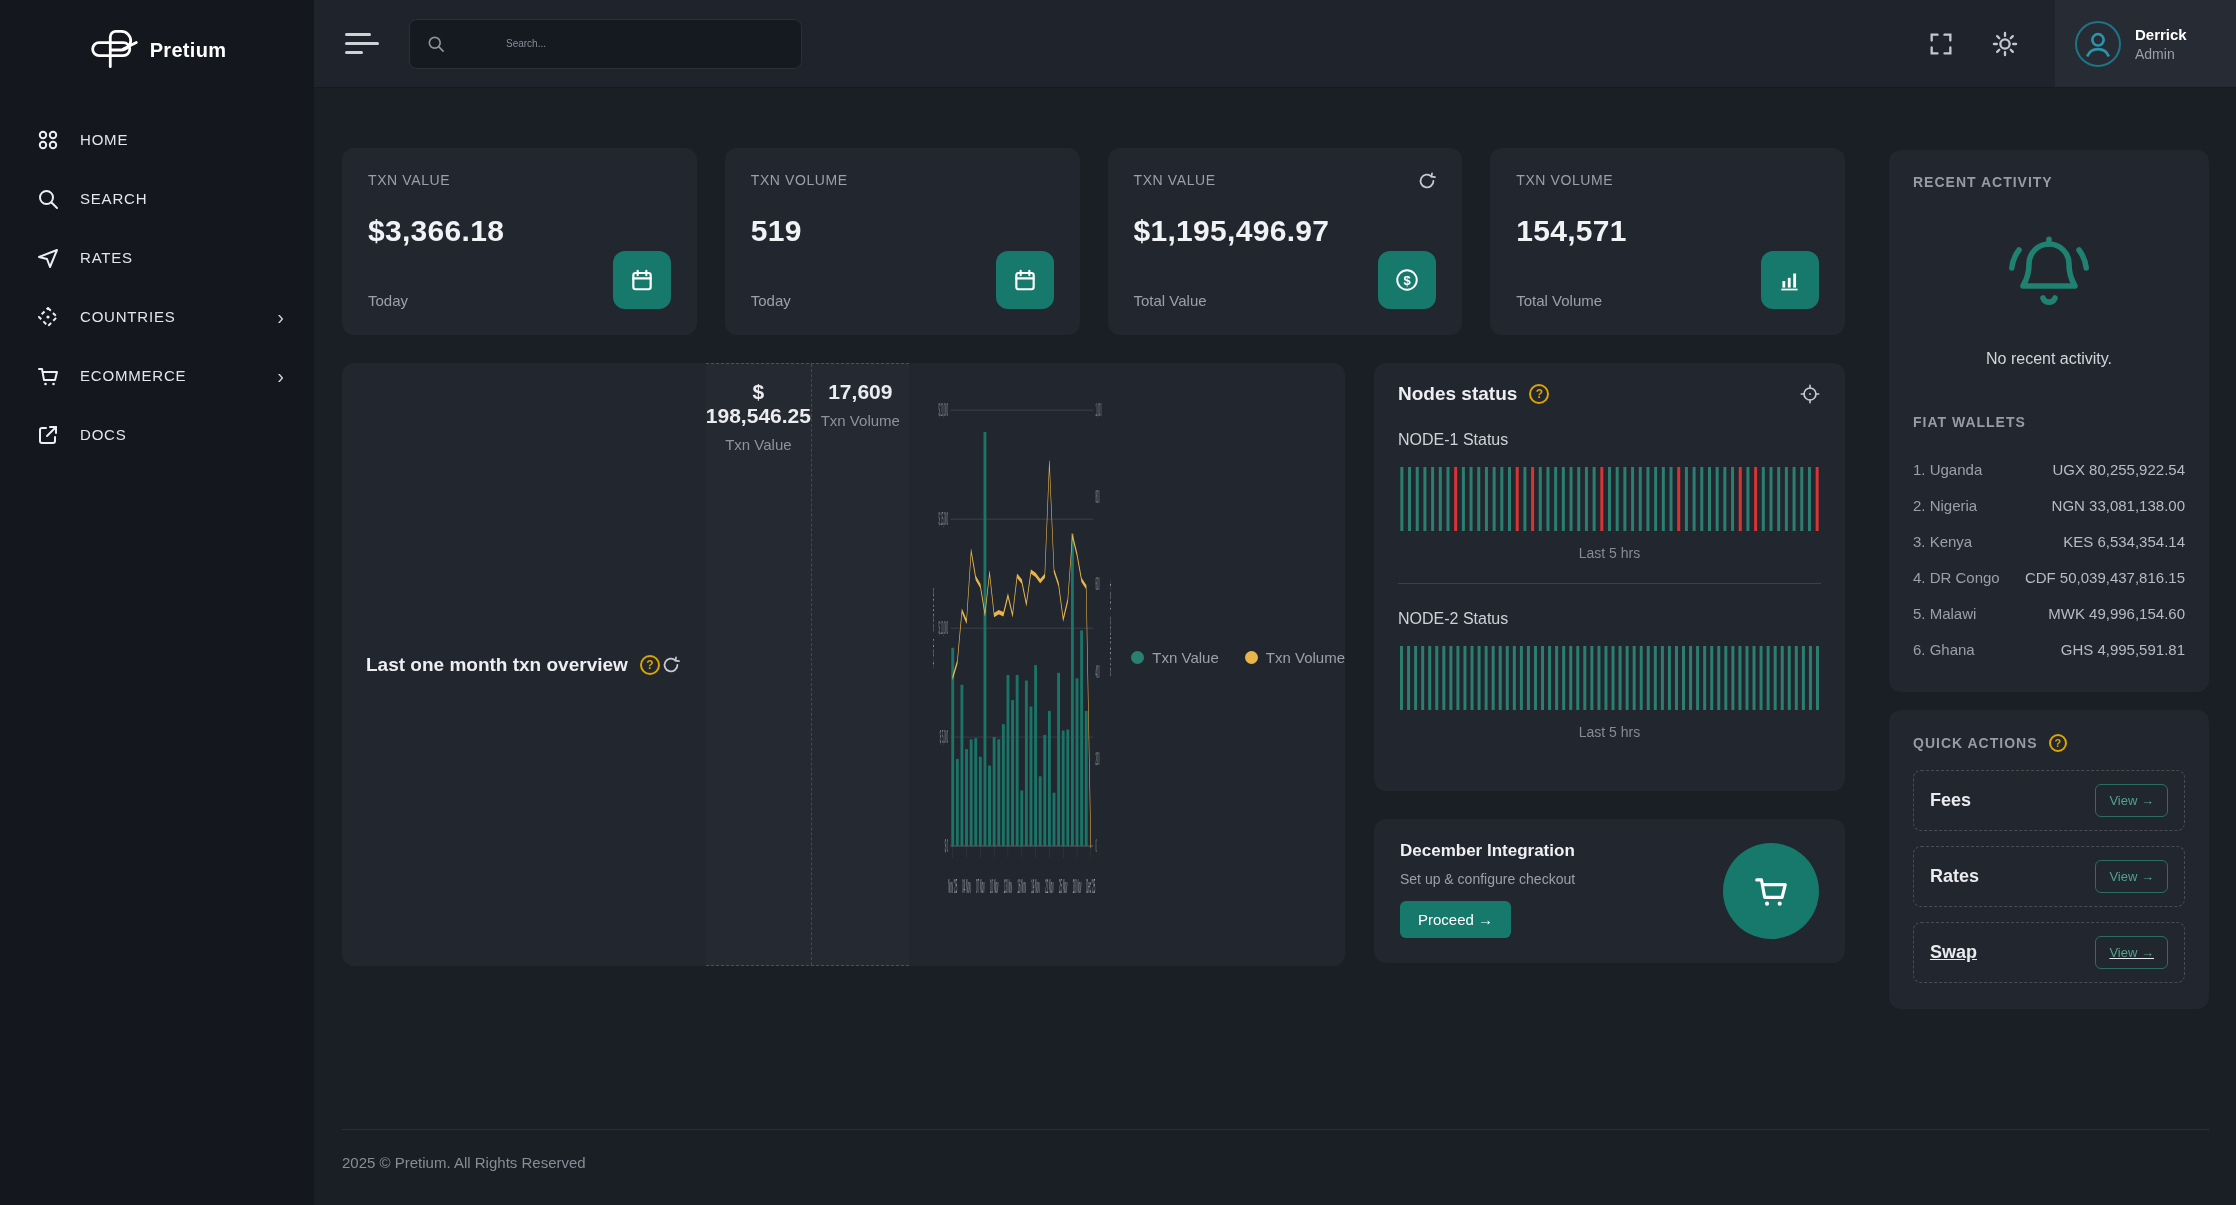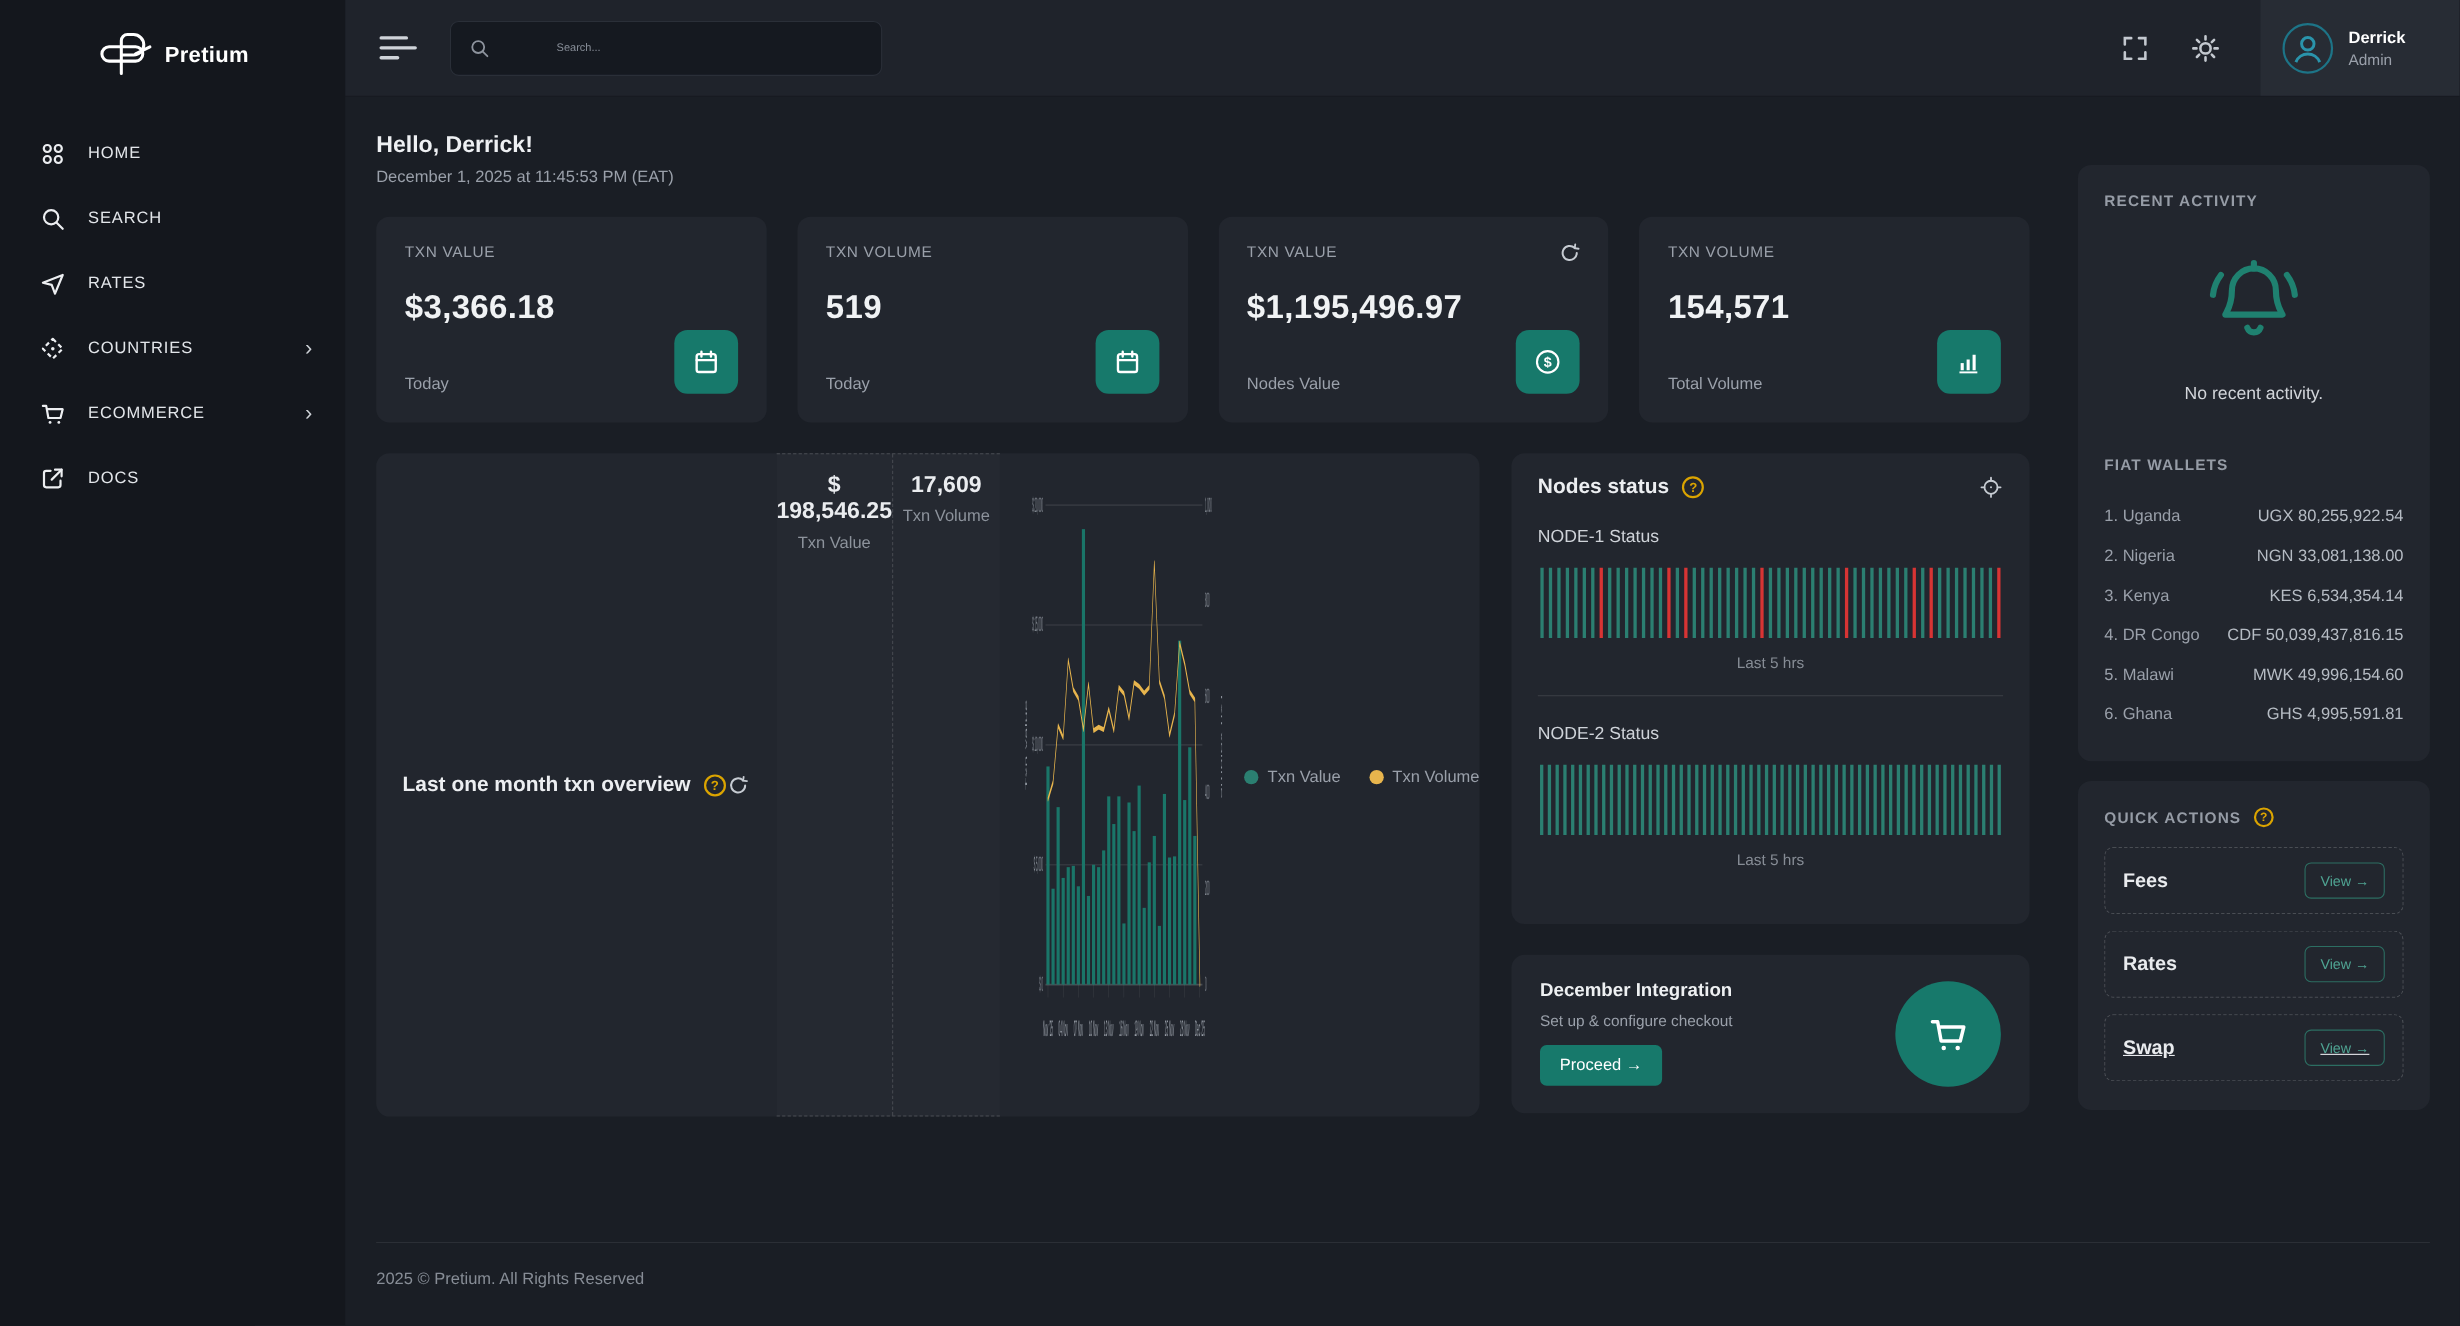--- a/index.html
+++ b/index.html
@@ -203,24 +203,20 @@
           <div class="user-name">Derrick</div>
           <div class="user-role">Admin</div>
         </div>
       </div>
     </div>
   </header>
 
   <main class="main">
     <div class="content-row">
       <div class="left-col">
-        <div>
-          <div class="greeting-title">Hello, Derrick!</div>
-          <div class="greeting-date">December 1, 2025 at 11:45:53 PM (EAT)</div>
-        </div>
 
         <div class="cards-row">
           <div class="stat-card">
             <div class="stat-label">TXN VALUE</div>
             <div class="stat-value">$3,366.18</div>
             <div class="stat-caption">Today</div>
             <div class="stat-tile">
               <svg viewBox="0 0 24 24" fill="none" stroke="currentColor" stroke-width="2" stroke-linecap="round">
                   <rect x="4" y="5.5" width="16" height="15" rx="2"></rect>
                   <path d="M8 3.5 v4 M16 3.5 v4 M4 10.5 h16"></path>
@@ -238,21 +234,21 @@
                 </svg>
             </div>
           </div>
           <div class="stat-card">
             <svg class="stat-refresh" viewBox="0 0 24 24" fill="none" stroke="currentColor" stroke-width="2" stroke-linecap="round">
                 <path d="M19 12 a7 7 0 1 1 -2.2-5.1"></path>
                 <path d="M17.5 3.5 l-0.5 3.8 3.8 0.5" stroke-width="1.8"></path>
               </svg>
             <div class="stat-label">TXN VALUE</div>
             <div class="stat-value">$1,195,496.97</div>
-            <div class="stat-caption">Nodes Value</div>
+            <div class="stat-caption">Total Value</div>
             <div class="stat-tile">
               <svg viewBox="0 0 24 24" fill="none" stroke="currentColor" stroke-width="1.8">
                   <circle cx="12" cy="12" r="9"></circle>
                   <text x="12" y="16.2" text-anchor="middle" font-size="12" font-weight="bold" fill="currentColor" stroke="none" font-family="Liberation Sans, DejaVu Sans, sans-serif">$</text>
                 </svg>
             </div>
           </div>
           <div class="stat-card">
             <div class="stat-label">TXN VOLUME</div>
             <div class="stat-value">154,571</div>

